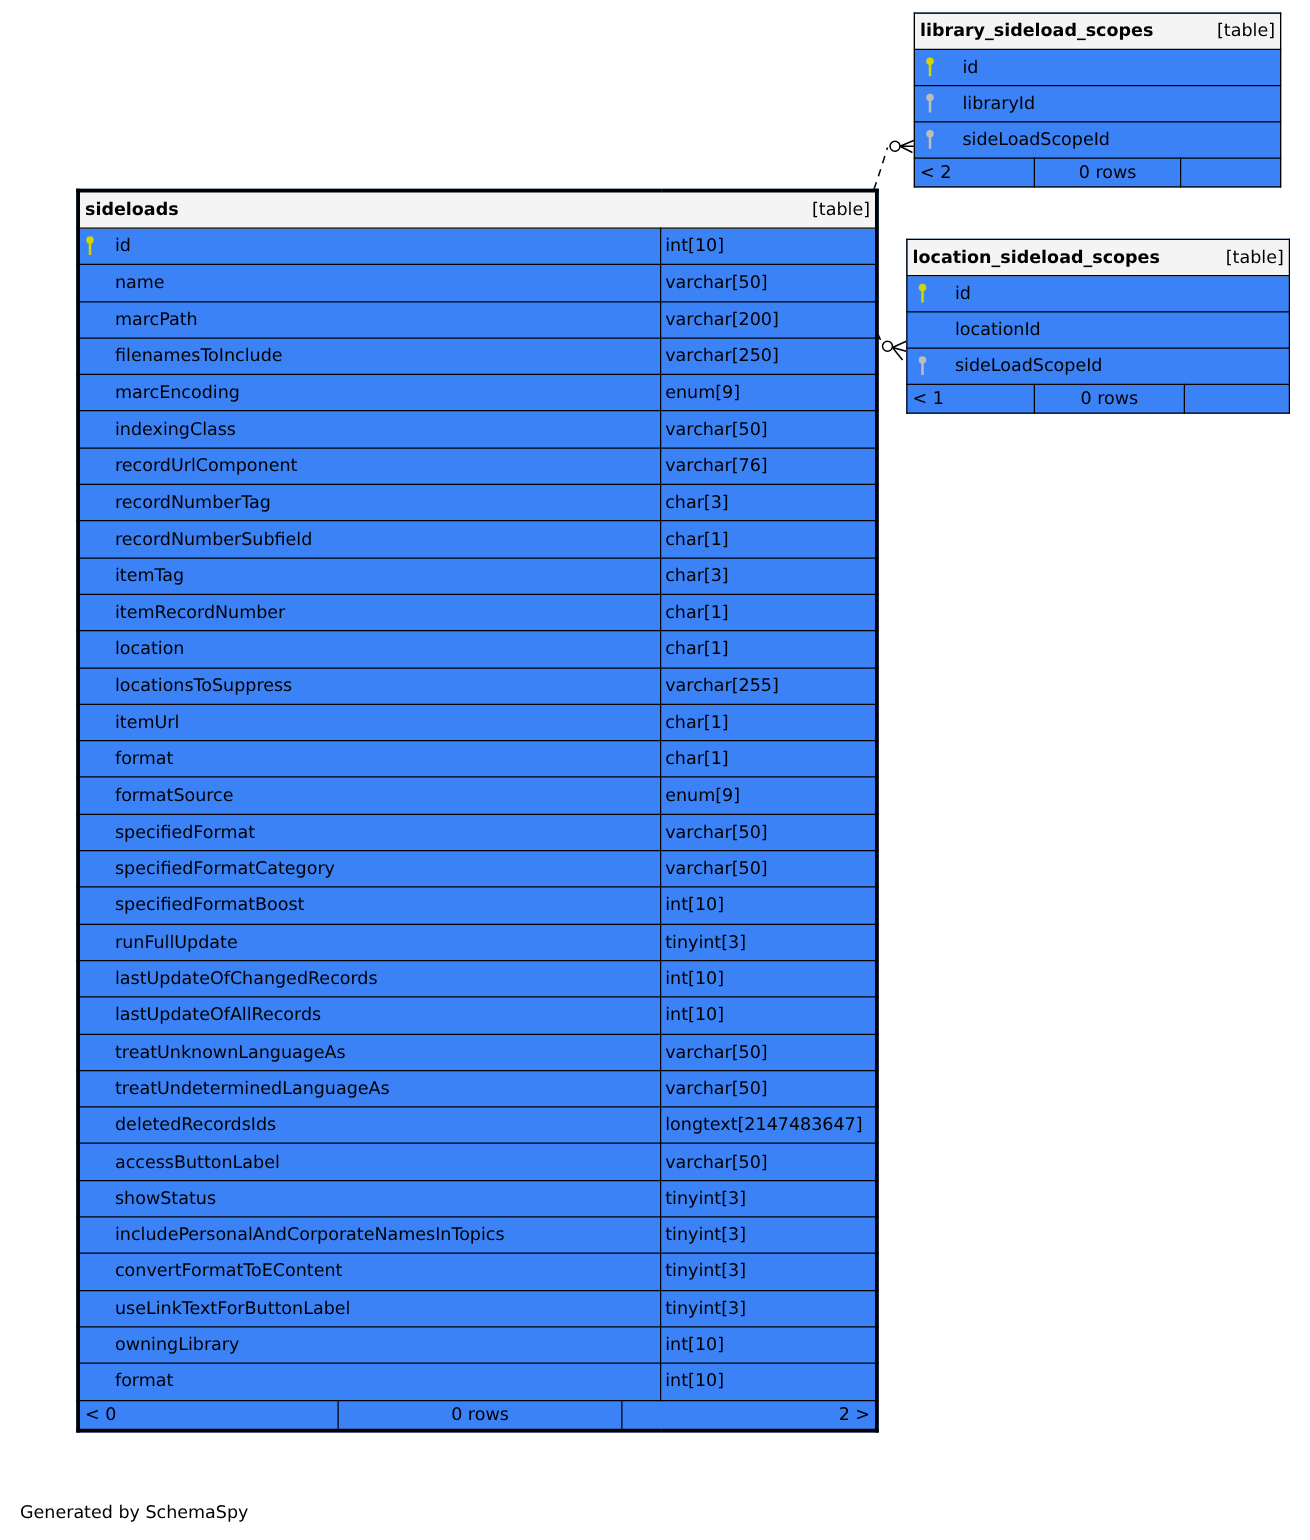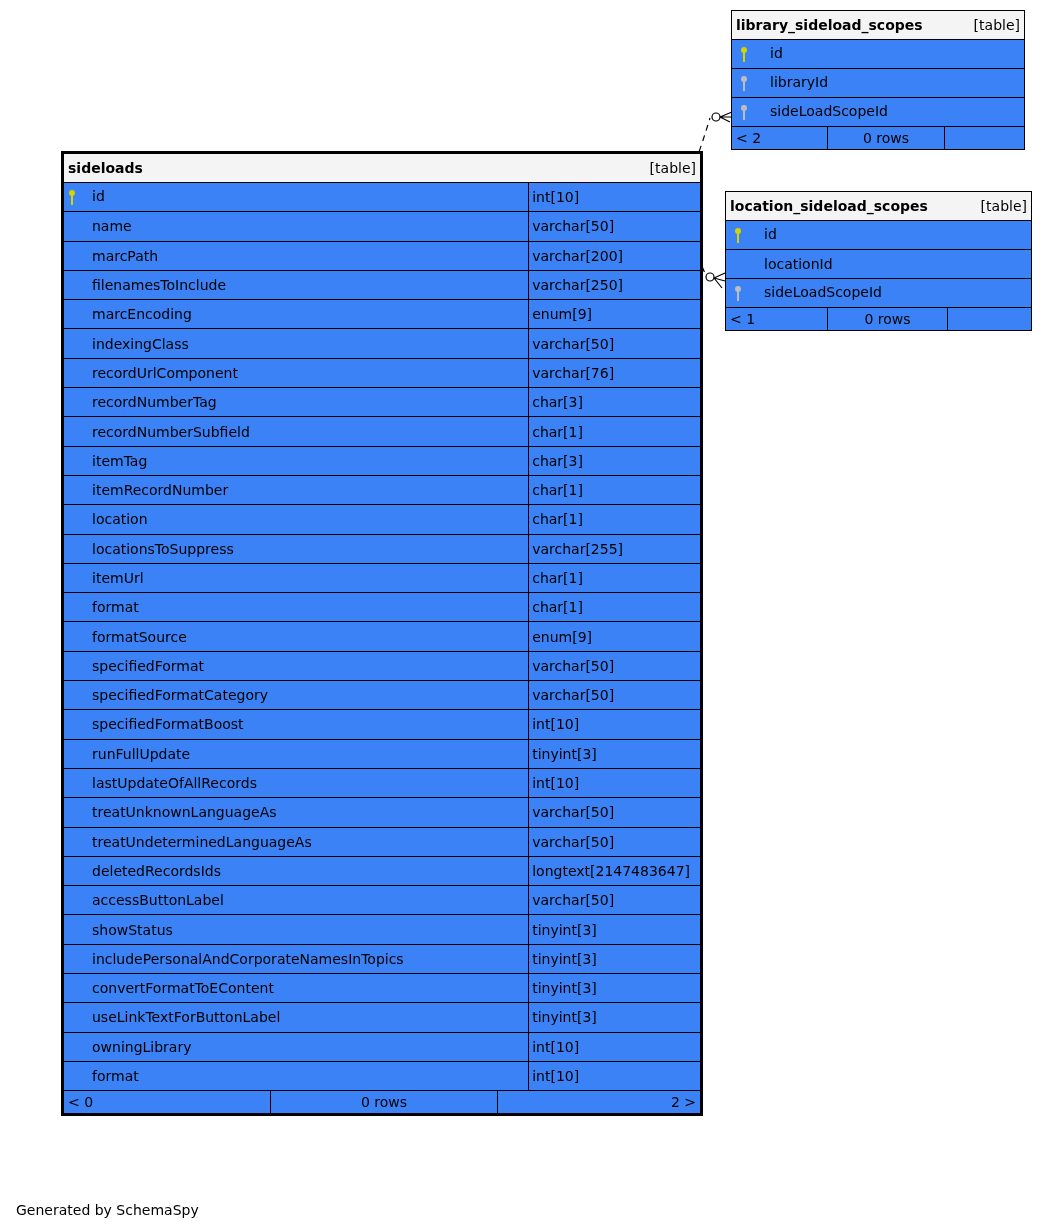--- a/index.html
+++ b/index.html
@@ -126,20 +126,24 @@
       </tr>
       <tr>
         <td class="col-name"><span class="keycell"></span><span>specifiedFormatBoost</span></td>
         <td class="col-type">int[10]</td>
       </tr>
       <tr>
         <td class="col-name"><span class="keycell"></span><span>runFullUpdate</span></td>
         <td class="col-type">tinyint[3]</td>
       </tr>
       <tr>
+        <td class="col-name"><span class="keycell"></span><span>lastUpdateOfChangedRecords</span></td>
+        <td class="col-type">int[10]</td>
+      </tr>
+      <tr>
         <td class="col-name"><span class="keycell"></span><span>lastUpdateOfAllRecords</span></td>
         <td class="col-type">int[10]</td>
       </tr>
       <tr>
         <td class="col-name"><span class="keycell"></span><span>treatUnknownLanguageAs</span></td>
         <td class="col-type">varchar[50]</td>
       </tr>
       <tr>
         <td class="col-name"><span class="keycell"></span><span>treatUndeterminedLanguageAs</span></td>
         <td class="col-type">varchar[50]</td>

